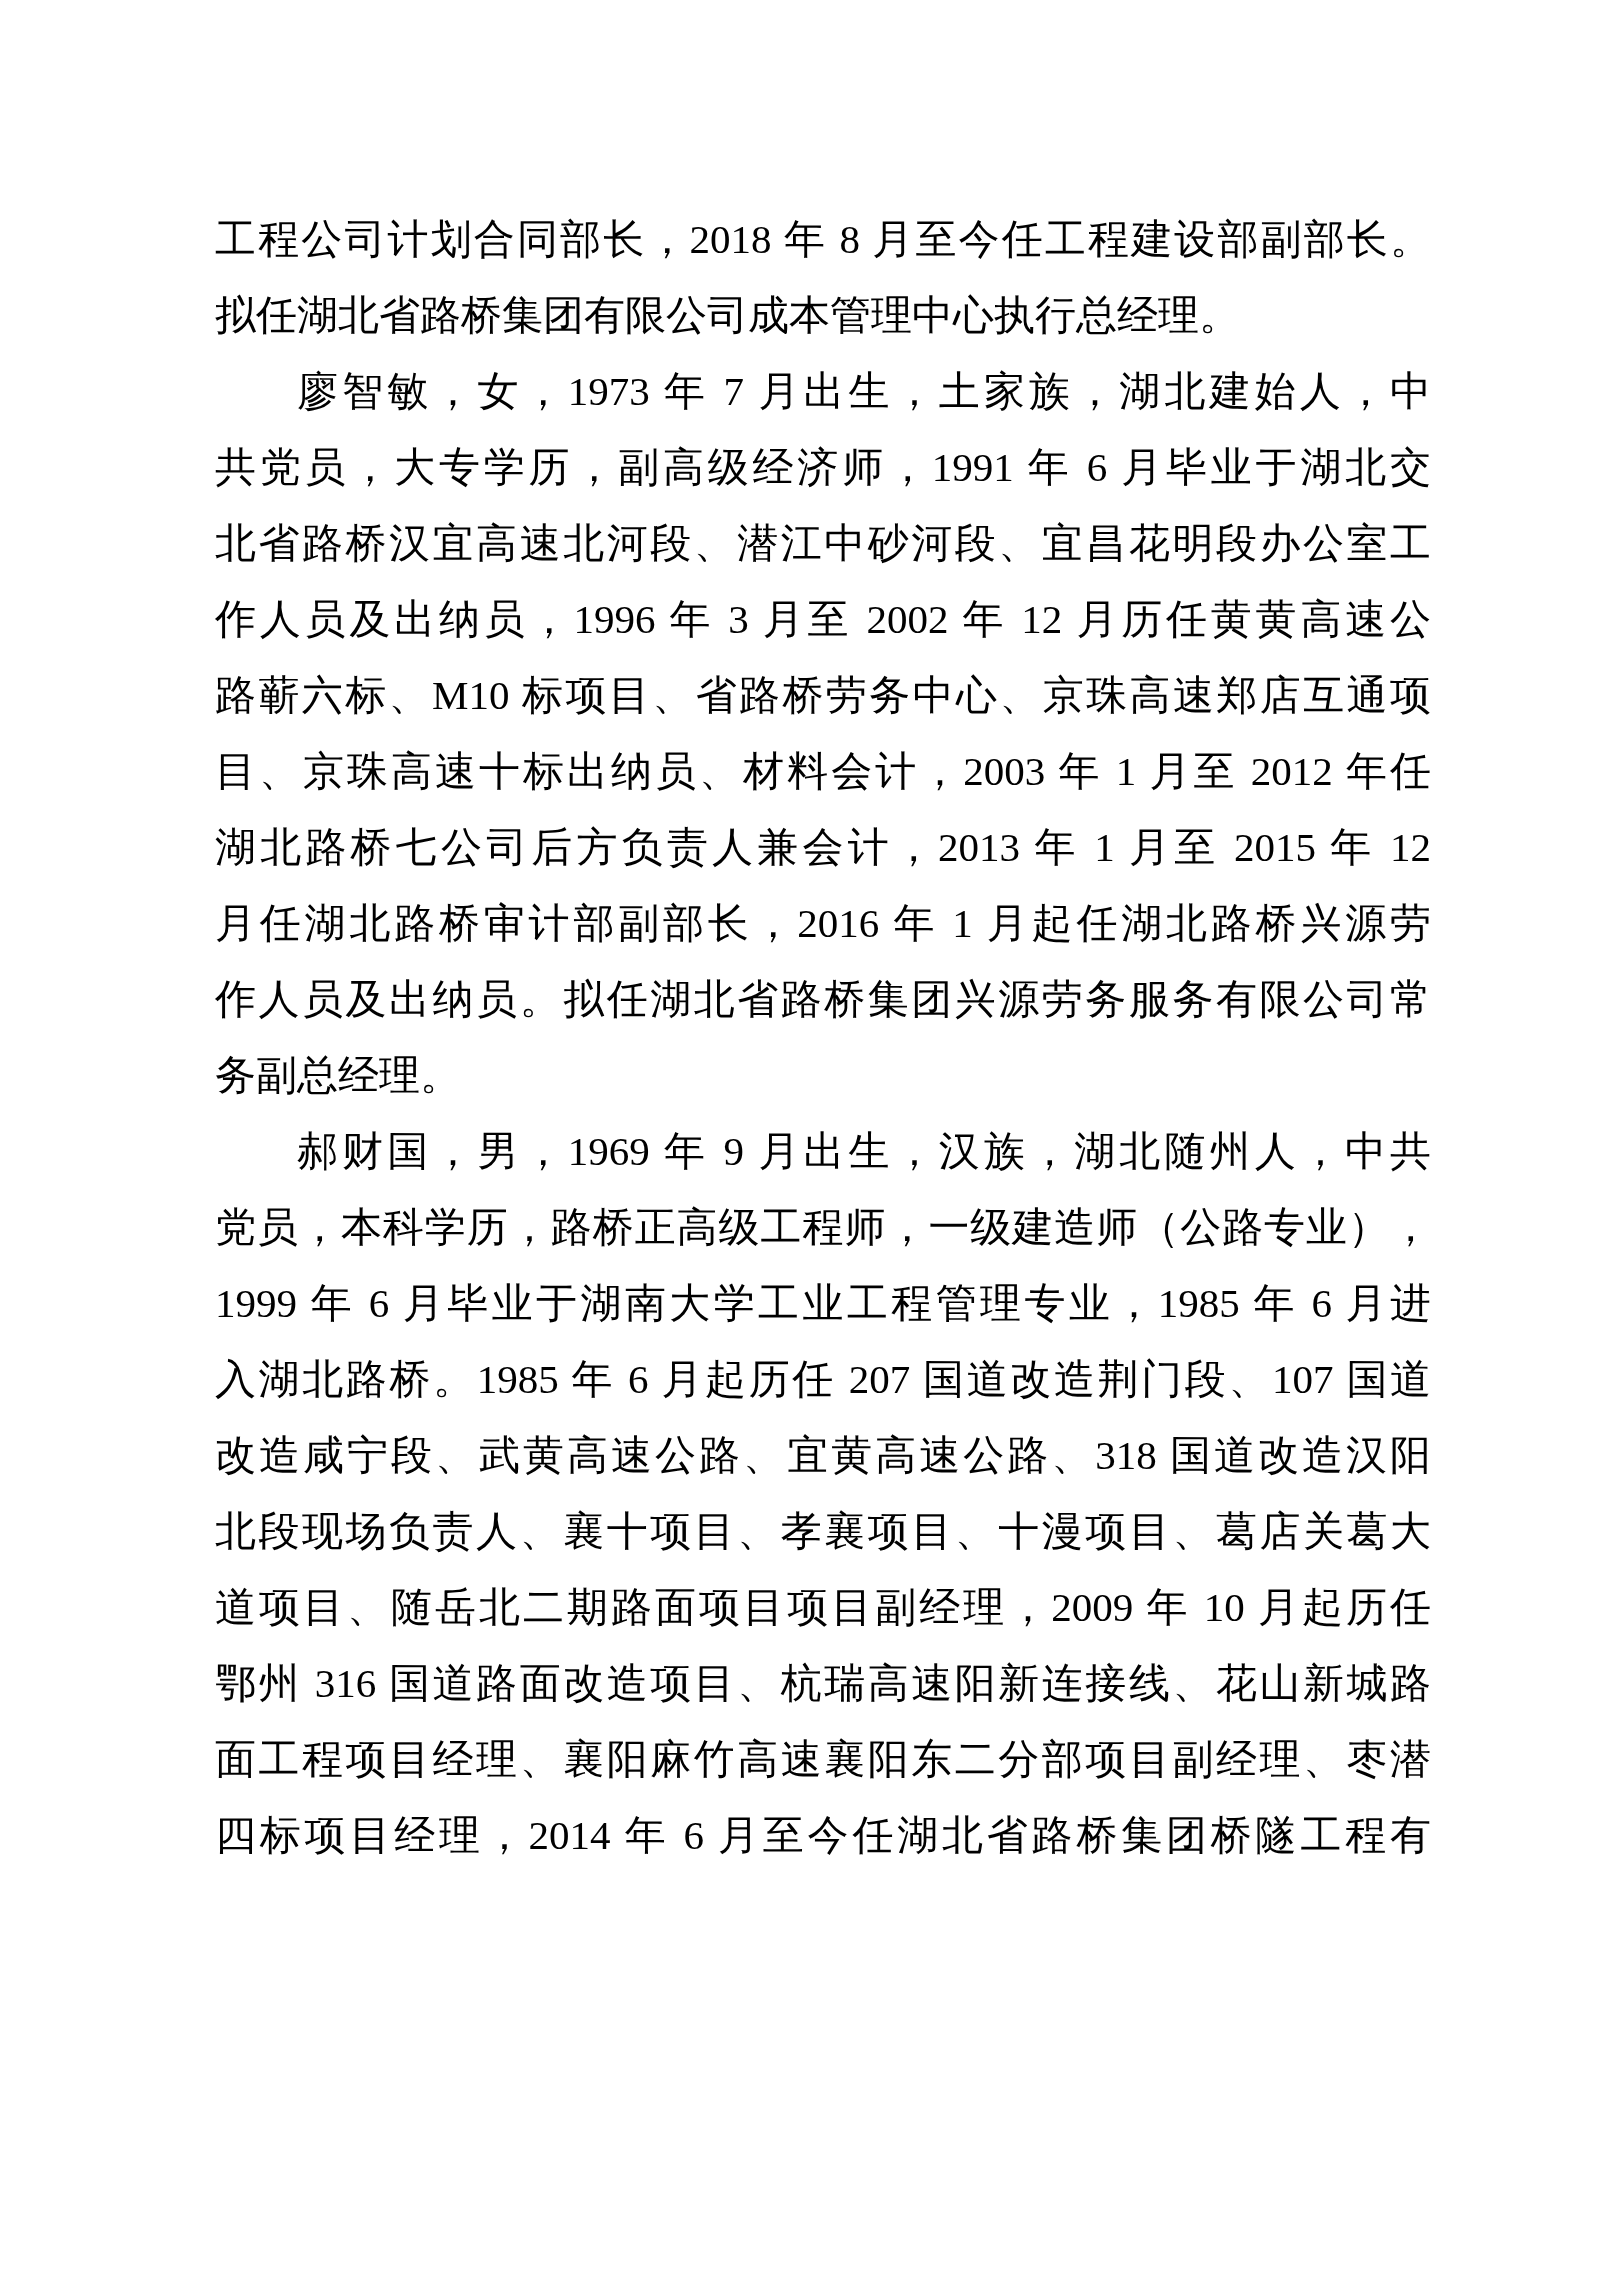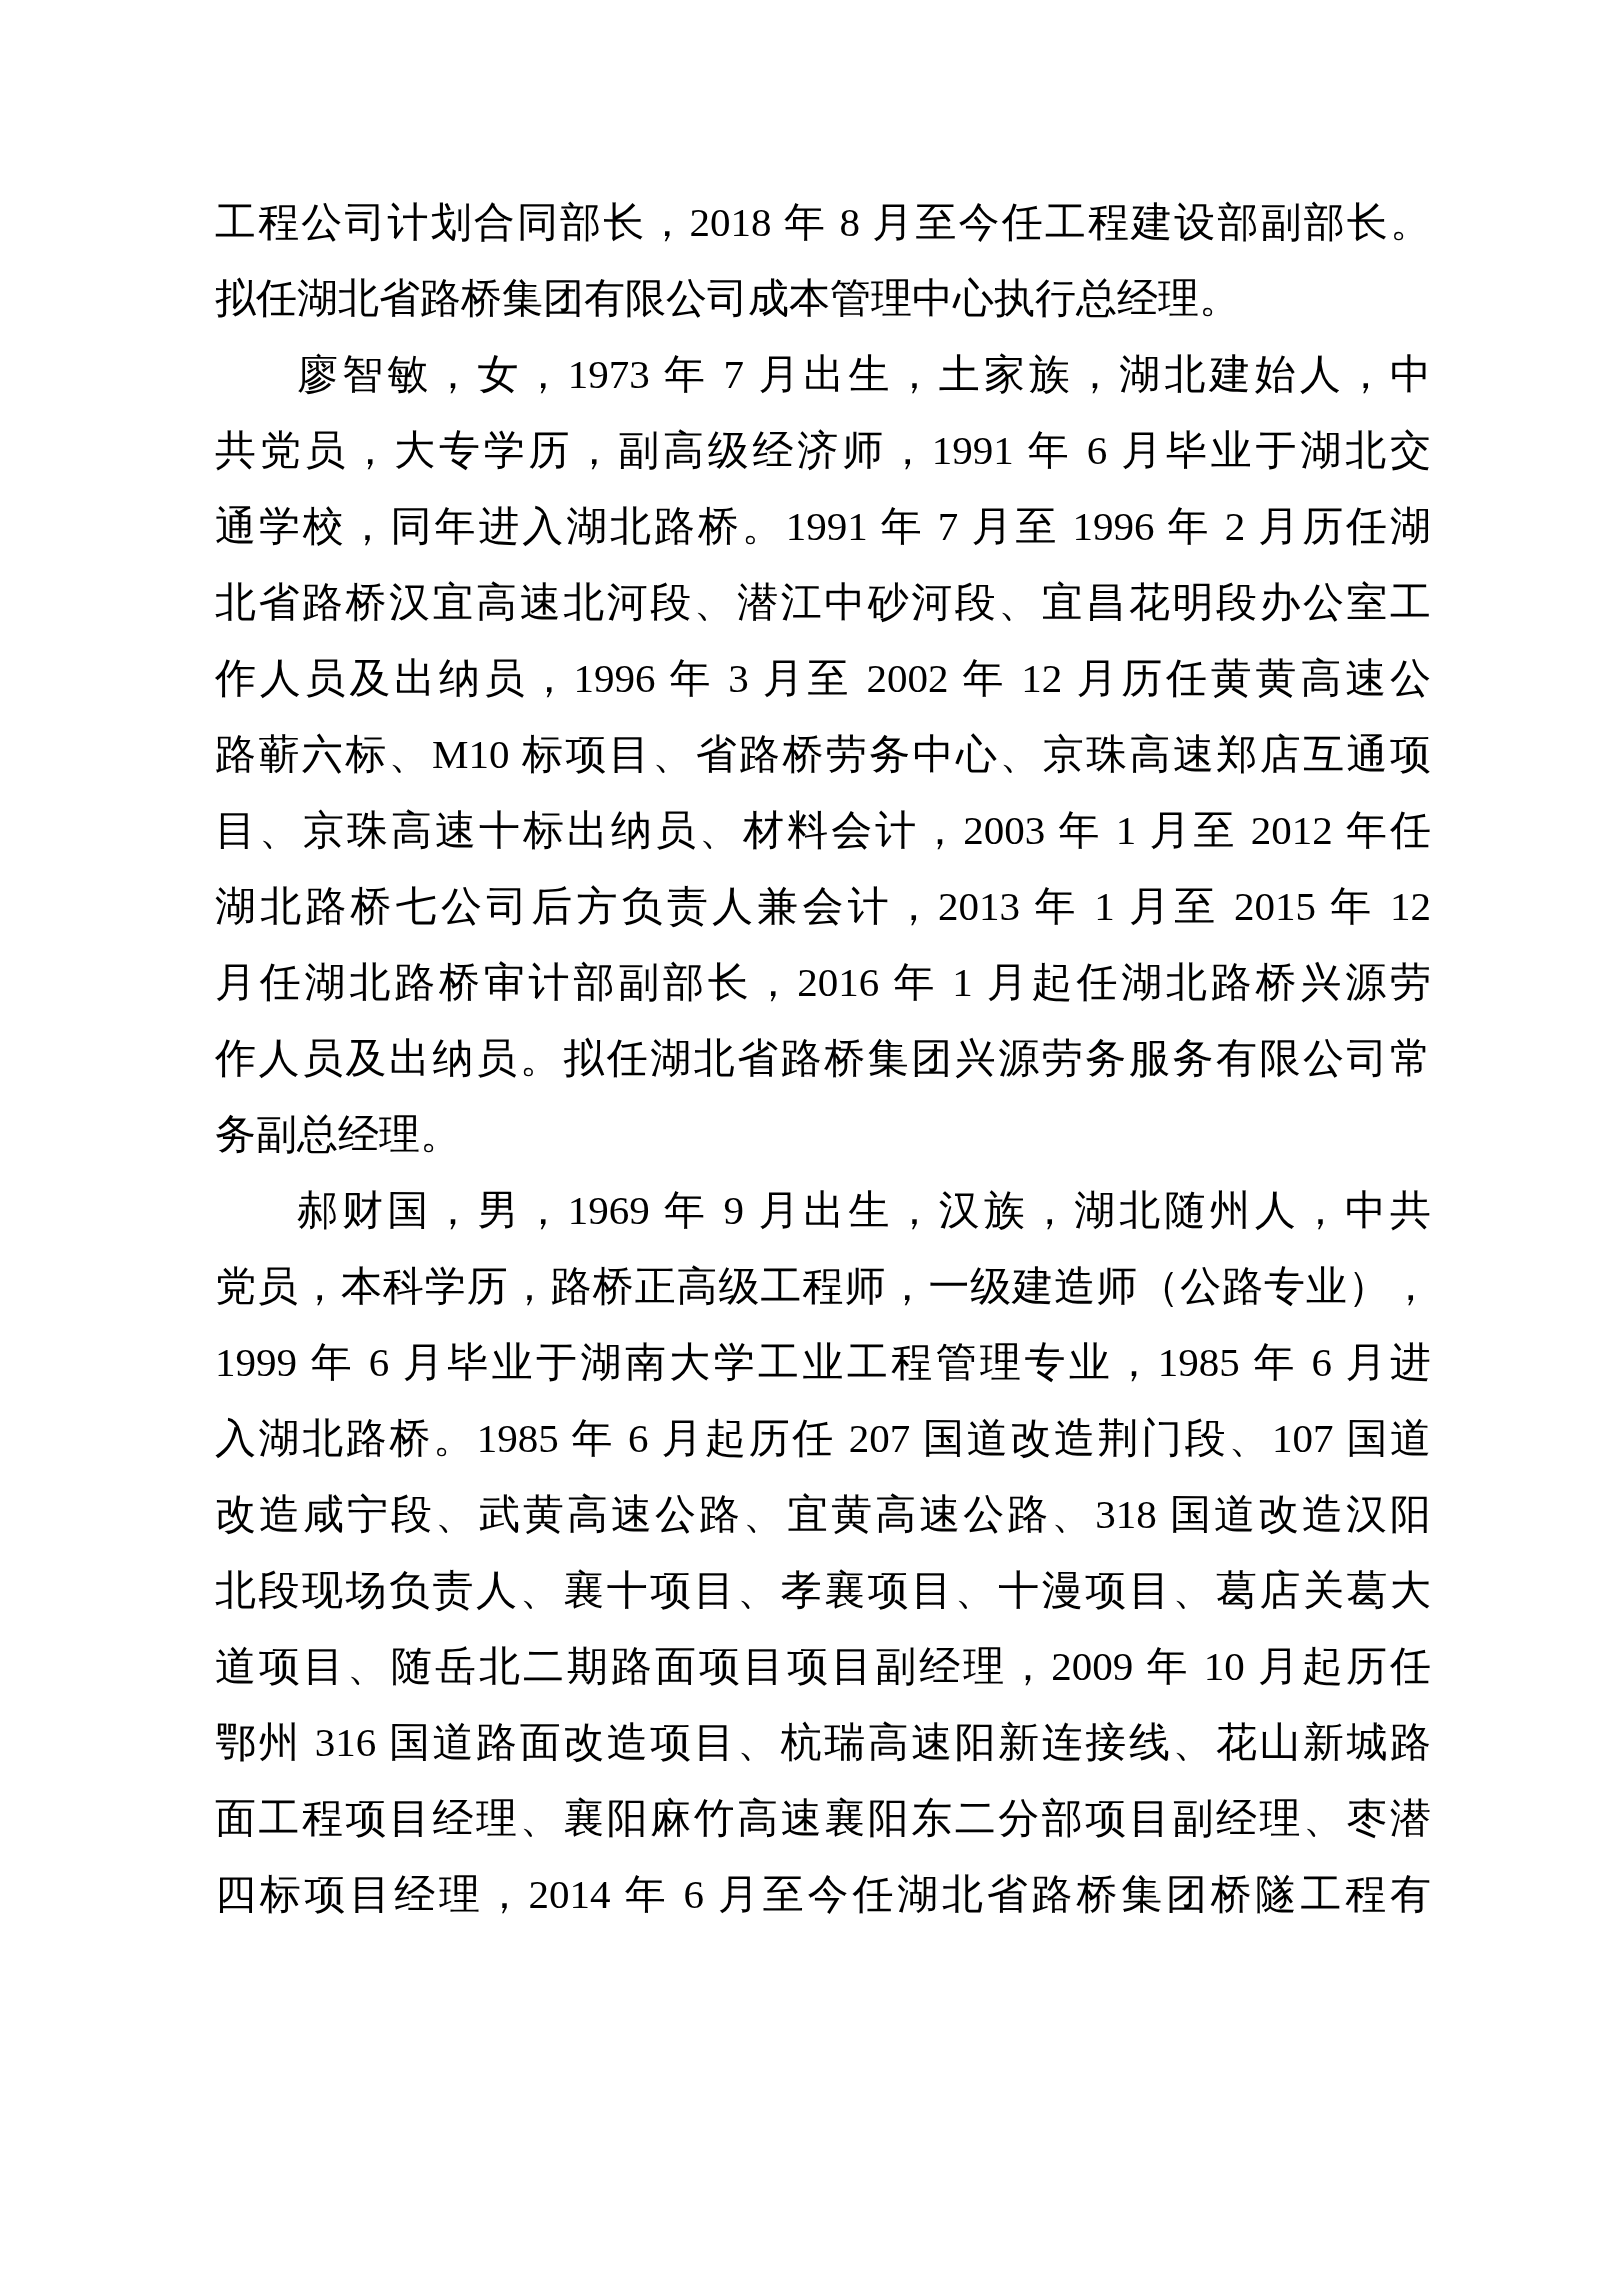--- a/index.html
+++ b/index.html
@@ -11,21 +11,21 @@
     position: relative;
     width: 1621px;
     height: 2293px;
     background: #ffffff;
     margin: 0 auto;
     overflow: hidden;
   }
   .text-block {
     position: absolute;
     left: 215px;
-    top: 184px;
+    top: 201px;
     width: 1216px;
     font-family: "Liberation Serif", "DejaVu Serif", serif;
     font-size: 41px;
     line-height: 76px;
     color: #000000;
     font-weight: 400;
   }
   .paragraph {
     margin: 0;
     padding: 0;
@@ -52,21 +52,20 @@
   <div class="text-block">
 
     <div class="paragraph">
       <div class="ln">工程公司计划合同部长，2018 年 8 月至今任工程建设部副部长。</div>
       <div class="ln para-end">拟任湖北省路桥集团有限公司成本管理中心执行总经理。</div>
     </div>
 
     <div class="paragraph">
       <div class="ln first-indent">廖智敏，女，1973 年 7 月出生，土家族，湖北建始人，中</div>
       <div class="ln">共党员，大专学历，副高级经济师，1991 年 6 月毕业于湖北交</div>
-      <div class="ln">通学校，同年进入湖北路桥。1991 年 7 月至 1996 年 2 月历任湖</div>
       <div class="ln">北省路桥汉宜高速北河段、潜江中砂河段、宜昌花明段办公室工</div>
       <div class="ln">作人员及出纳员，1996 年 3 月至 2002 年 12 月历任黄黄高速公</div>
       <div class="ln">路蕲六标、M10 标项目、省路桥劳务中心、京珠高速郑店互通项</div>
       <div class="ln">目、京珠高速十标出纳员、材料会计，2003 年 1 月至 2012 年任</div>
       <div class="ln">湖北路桥七公司后方负责人兼会计，2013 年 1 月至 2015 年 12</div>
       <div class="ln">月任湖北路桥审计部副部长，2016 年 1 月起任湖北路桥兴源劳</div>
       <div class="ln">作人员及出纳员。拟任湖北省路桥集团兴源劳务服务有限公司常</div>
       <div class="ln para-end">务副总经理。</div>
     </div>
 

